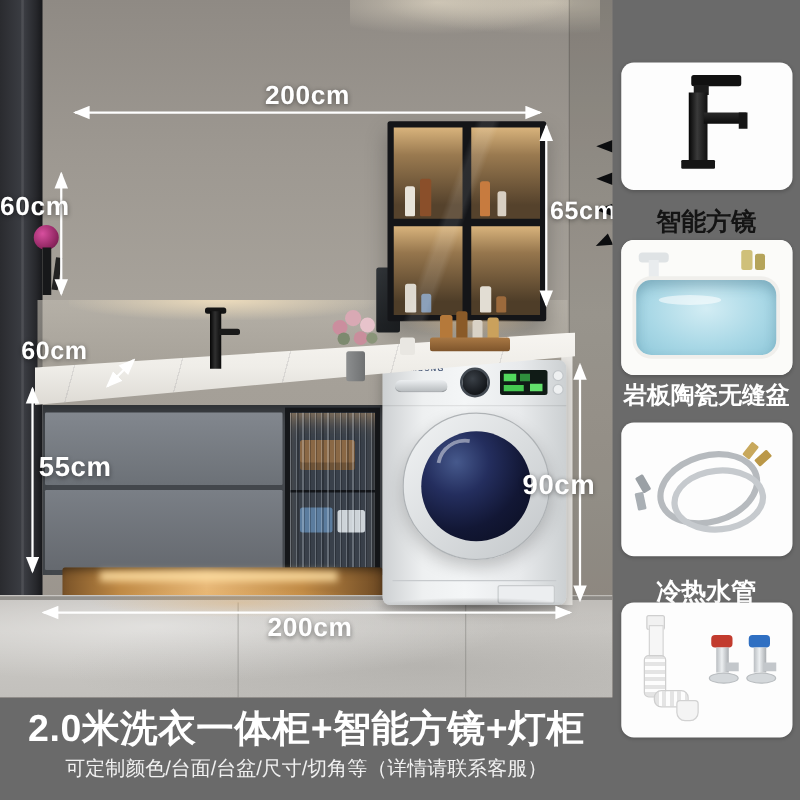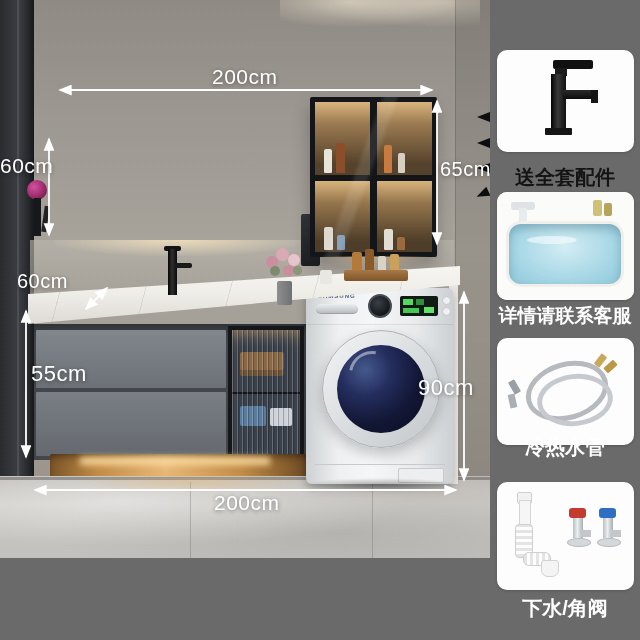--- a/index.html
+++ b/index.html
@@ -2,21 +2,21 @@
 <html><head>
 <meta charset="utf-8">
 <style>
   html,body{margin:0;padding:0;}
   #app{position:relative;width:640px;height:640px;background:#6a6a6a;overflow:hidden;
        font-family:"Liberation Sans",sans-serif;}
   .abs{position:absolute;}
   
   #photo{position:absolute;left:0;top:0;width:490px;height:558px;overflow:hidden;
          background:linear-gradient(180deg,#8f8a84 0%,#9d9891 22%,#a8a39b 45%,#a19c94 70%,#968f88 100%);}
-  .dim{position:absolute;color:#fff;font-weight:400;line-height:1;
+  .dim{position:absolute;color:#fff;font-weight:700;line-height:1;
        text-shadow:0 1px 4px rgba(0,0,0,.45);letter-spacing:.5px;}
   .hook{position:absolute;width:0;height:0;border-top:5px solid transparent;
         border-bottom:5px solid transparent;border-right:13px solid #0c0d0f;}
   .bt{position:absolute;border-radius:2px 2px 1px 1px;}
   
   .card{position:absolute;left:497px;width:137px;background:#fdfdfd;border-radius:10px;
         box-shadow:0 1px 3px rgba(0,0,0,.18);overflow:hidden;}
   .sb-label{position:absolute;left:490px;width:150px;text-align:center;
             font-size:20px;font-weight:700;color:#fff;}
   
@@ -211,63 +211,66 @@
   <div class="card" style="top:50px;height:102px;">
     <div style="position:relative;width:100%;height:100%;">
       <div class="abs" style="left:56px;top:10px;width:40px;height:9px;background:#111;border-radius:2px;"></div>
       <div class="abs" style="left:58px;top:18px;width:12px;height:8px;background:#1c1c1c;"></div>
       <div class="abs" style="left:54px;top:24px;width:15px;height:54px;background:linear-gradient(90deg,#050505,#3a3a3a 45%,#101010);"></div>
       <div class="abs" style="left:66px;top:40px;width:34px;height:9px;background:linear-gradient(180deg,#2a2a2a,#0c0c0c);"></div>
       <div class="abs" style="left:94px;top:40px;width:7px;height:13px;background:#161616;"></div>
       <div class="abs" style="left:48px;top:78px;width:27px;height:7px;background:#161616;border-radius:1px;"></div>
     </div>
   </div>
-  <div class="sb-label" style="top:164px;color:#141414;">送全套配件</div>
+  <div class="sb-label" style="top:164px;color:#141414;">智能方镜</div>
 
   <div class="card" style="top:192px;height:108px;">
     <div style="position:relative;width:100%;height:100%;background:#fbfbf9;">
       <div class="abs" style="left:14px;top:10px;width:24px;height:8px;background:#dfe3e5;border-radius:3px;"></div>
       <div class="abs" style="left:22px;top:16px;width:8px;height:16px;background:#e9ecee;"></div>
       <div class="abs" style="left:96px;top:8px;width:9px;height:16px;background:#cfc07a;border-radius:2px;"></div>
       <div class="abs" style="left:107px;top:11px;width:8px;height:13px;background:#b5a45a;border-radius:2px;"></div>
       <div class="abs" style="left:12px;top:32px;width:112px;height:60px;border-radius:12px;
                   background:radial-gradient(ellipse at 50% 38%,#d3edf4,#a9d8e6 58%,#8fc8da);
                   box-shadow:inset 0 5px 9px rgba(40,80,100,.28), 0 0 0 3px #f0efec;"></div>
       <div class="abs" style="left:30px;top:44px;width:50px;height:8px;border-radius:50%;background:rgba(255,255,255,.55);"></div>
     </div>
   </div>
-  <div class="sb-label" style="top:303px;font-size:19px;">详情请联系客服</div>
+  <div class="sb-label" style="top:303px;font-size:19px;">岩板陶瓷无缝盆</div>
 
   <div class="card" style="top:338px;height:107px;">
     <div style="position:relative;width:100%;height:100%;">
       <div class="abs" style="left:28px;top:24px;width:74px;height:48px;border:5px solid #b6babe;border-radius:50%;transform:rotate(-16deg);"></div>
       <div class="abs" style="left:40px;top:36px;width:66px;height:42px;border:5px solid #c6cace;border-radius:50%;transform:rotate(-6deg);"></div>
       <div class="abs" style="left:100px;top:16px;width:7px;height:13px;background:#c8a85c;transform:rotate(38deg);border-radius:1px;"></div>
       <div class="abs" style="left:110px;top:22px;width:7px;height:13px;background:#bb9848;transform:rotate(48deg);border-radius:1px;"></div>
       <div class="abs" style="left:14px;top:42px;width:7px;height:14px;background:#9aa0a5;transform:rotate(-30deg);border-radius:1px;"></div>
       <div class="abs" style="left:12px;top:56px;width:7px;height:14px;background:#a9afb4;transform:rotate(-12deg);border-radius:1px;"></div>
     </div>
   </div>
-  <div class="sb-label" style="top:434px;">冷热水管</div>
+  <div class="sb-label" style="top:460px;">冷热水管</div>
 
   <div class="card" style="top:482px;height:108px;">
     <div style="position:relative;width:100%;height:100%;">
       <div class="abs" style="left:20px;top:10px;width:13px;height:10px;background:#f1f1f1;border:1px solid #cfcfcf;border-radius:2px;"></div>
       <div class="abs" style="left:22px;top:18px;width:10px;height:24px;background:#f6f6f6;border:1px solid #d6d6d6;"></div>
       <div class="abs" style="left:18px;top:42px;width:16px;height:32px;border:1px solid #cfcfcf;
                   background:repeating-linear-gradient(0deg,#e4e4e4 0 3px,#fdfdfd 3px 6px);border-radius:4px;"></div>
       <div class="abs" style="left:26px;top:70px;width:26px;height:12px;border:1px solid #cfcfcf;
                   background:repeating-linear-gradient(90deg,#e4e4e4 0 3px,#fdfdfd 3px 6px);border-radius:6px;"></div>
       <div class="abs" style="left:44px;top:78px;width:16px;height:15px;background:#f4f4f4;border:1px solid #d2d2d2;border-radius:3px 3px 7px 7px;"></div>
       <div class="abs" style="left:72px;top:26px;width:17px;height:10px;background:#c23b2e;border-radius:3px;"></div>
       <div class="abs" style="left:76px;top:36px;width:10px;height:20px;background:linear-gradient(90deg,#b9bdc1,#eceff1 45%,#a9adb1);"></div>
       <div class="abs" style="left:84px;top:48px;width:10px;height:7px;background:#c3c7cb;"></div>
       <div class="abs" style="left:70px;top:56px;width:22px;height:7px;border-radius:50%;background:#d4d8db;border:1px solid #b9bdc0;"></div>
       <div class="abs" style="left:102px;top:26px;width:17px;height:10px;background:#2f6fc2;border-radius:3px;"></div>
       <div class="abs" style="left:106px;top:36px;width:10px;height:20px;background:linear-gradient(90deg,#b9bdc1,#eceff1 45%,#a9adb1);"></div>
       <div class="abs" style="left:114px;top:48px;width:10px;height:7px;background:#c3c7cb;"></div>
       <div class="abs" style="left:100px;top:56px;width:22px;height:7px;border-radius:50%;background:#d4d8db;border:1px solid #b9bdc0;"></div>
     </div>
   </div>
-  <div class="sb-label" style="top:595px;">下水/角阀</div>
-
+
+  <div id="banner">
+    <div class="t">2.0米洗衣一体柜+智能方镜+灯柜</div>
+    <div class="s">可定制颜色/台面/台盆/尺寸/切角等（详情请联系客服）</div>
+  </div>
 
 </div>
 
 </body></html>

